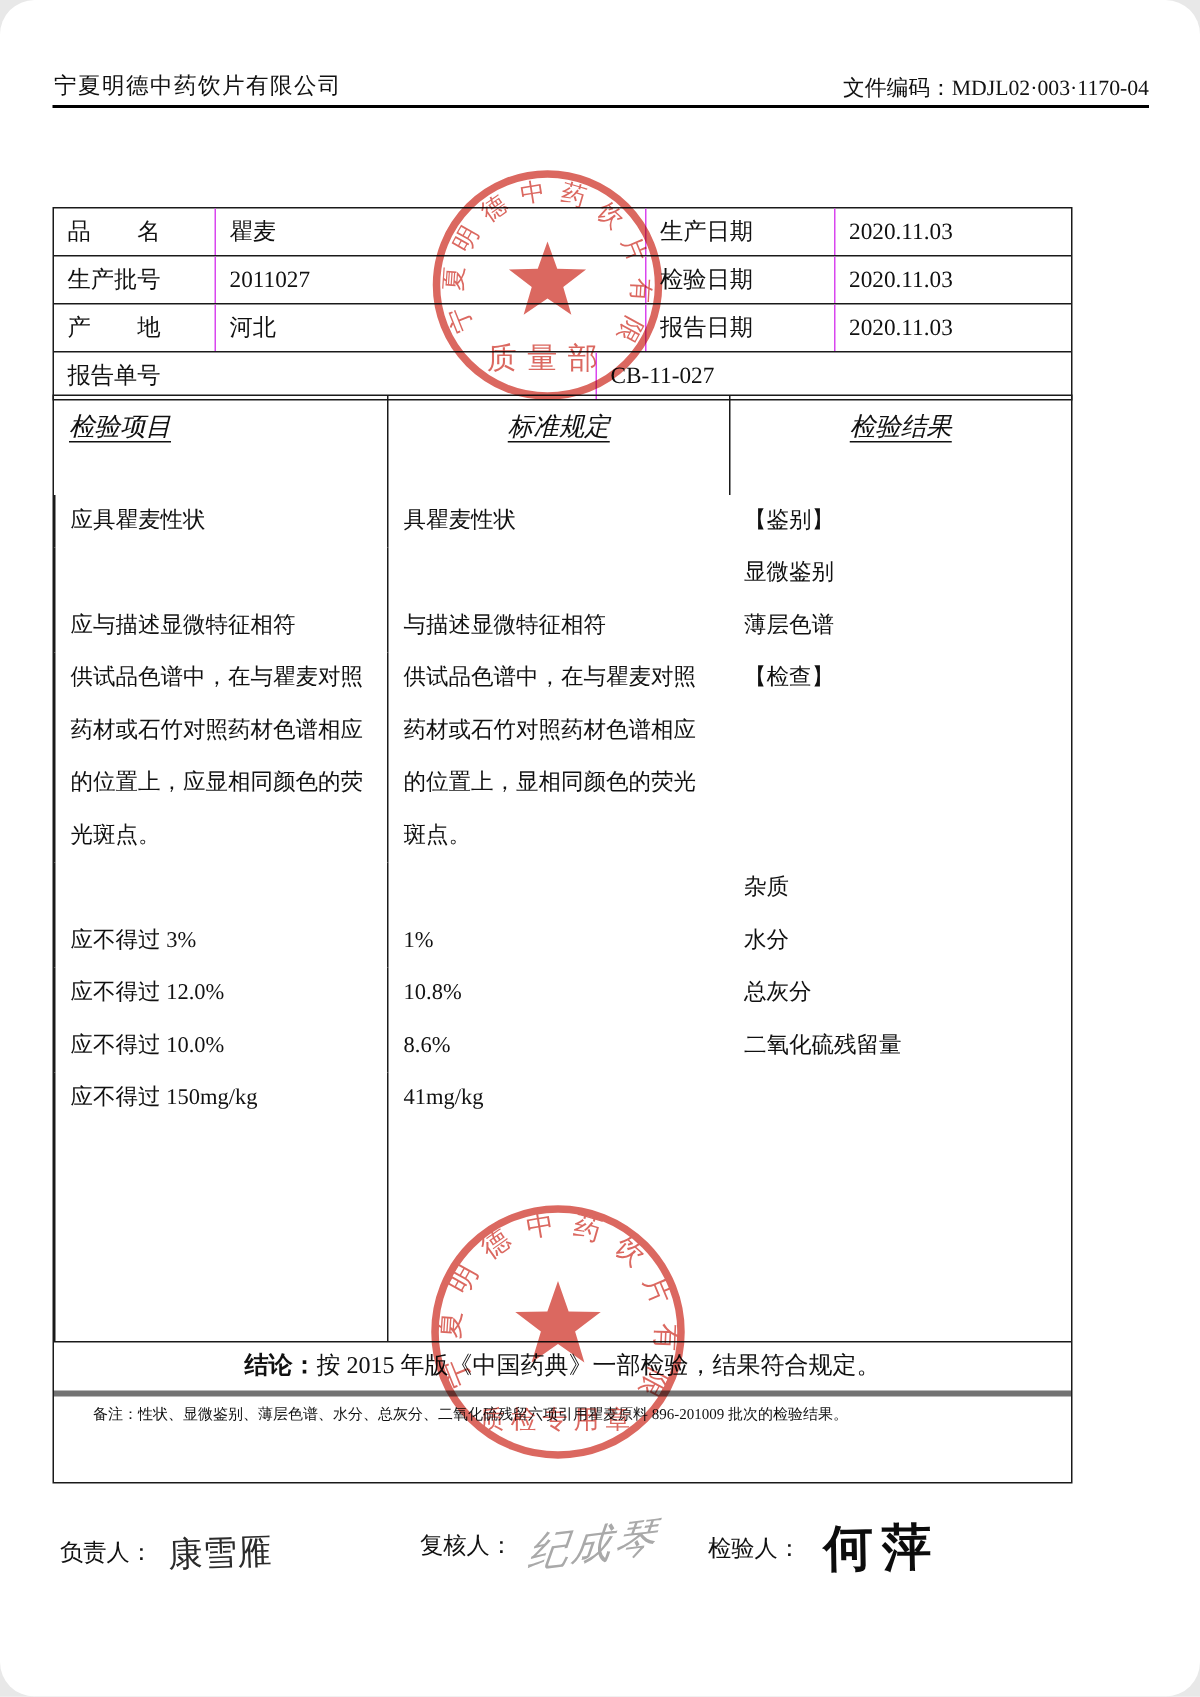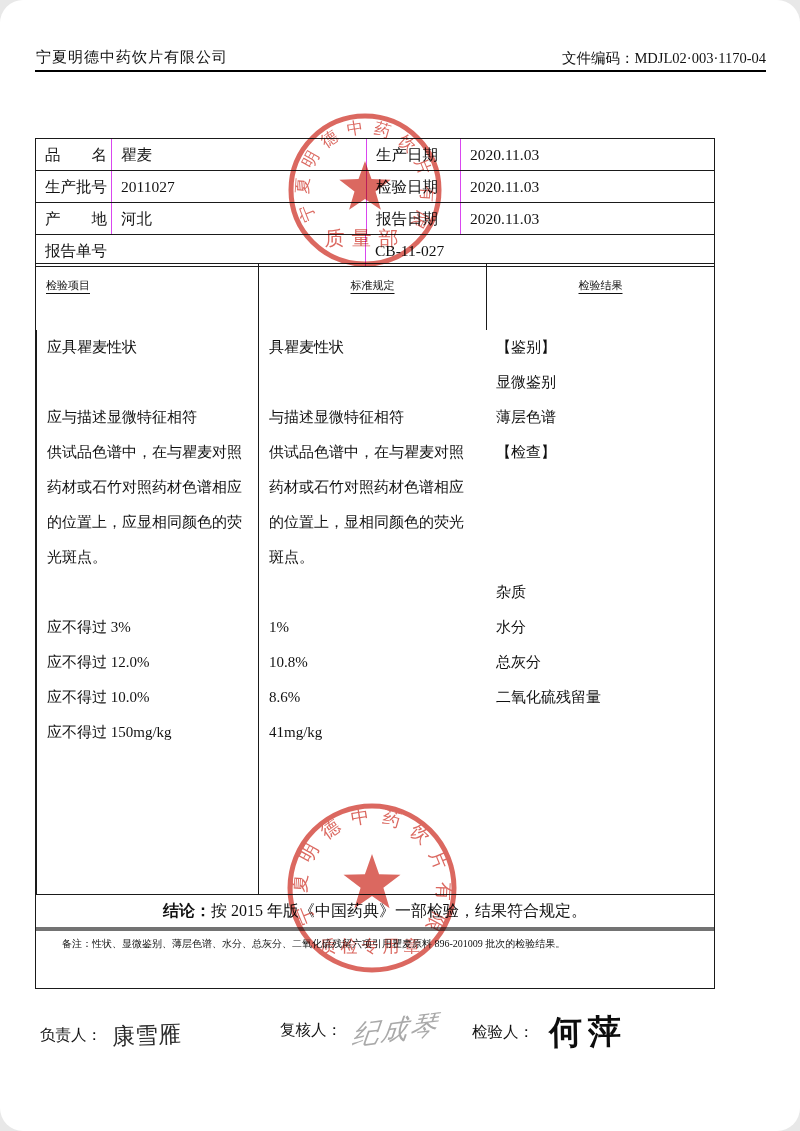--- a/index.html
+++ b/index.html
@@ -8,34 +8,34 @@
     font-family:"Liberation Serif","DejaVu Serif",serif;color:#111;overflow:hidden;border-radius:23px;
   }
   
   .hdr-left{position:absolute;left:36px;top:48px;font-size:15px;letter-spacing:1px;}
   .hdr-right{position:absolute;right:34px;top:49px;font-size:14.5px;}
   .hdr-rule{position:absolute;left:35px;top:70px;width:731px;height:2px;background:#000;}
   .title{position:absolute;left:0;top:82px;width:800px;text-align:center;
          font-size:31px;font-weight:bold;letter-spacing:4px;}
   
   .info-table{position:absolute;left:35px;top:138px;width:678px;border:1px solid #1a1a1a;background:transparent;}
-  .info-row{display:grid;grid-template-columns:75px 255px 94px 1fr;height:31px;line-height:31px;font-size:15.5px;}
+  .info-row{display:grid;grid-template-columns:75px 255px 94px 1fr;height:31px;line-height:31px;font-size:15.5px;gap:32px;}
   .info-row + .info-row{border-top:1px solid #1a1a1a;}
   .info-row .cell{padding:0 0 0 9px;white-space:nowrap;overflow:hidden;}
   .info-row .cell + .cell{border-left:1px solid #d946ef;}
   .info-row.last{grid-template-columns:329px 1fr;}
   
   .result-wrap{position:absolute;left:35px;top:263px;width:678px;height:724px;border:1px solid #1a1a1a;}
   .result-grid{display:grid;width:100%;height:630px;
     grid-template-columns:222px 228px 1fr;
     grid-template-rows:42px 24px repeat(9,auto) 1fr;
     font-size:15px;}
   .rg-cell{line-height:35px;padding:0 10px;}
   .rg-cell.c2,.rg-cell.c3{border-left:1px solid #1a1a1a;}
-  .rg-head{line-height:42px;font-size:11px;}
+  .rg-head{line-height:42px;font-size:17px;font-style:italic;}
   .rg-head span{text-decoration:underline;text-underline-offset:4px;}
   .rg-head.c1{padding-left:10px;}
   .rg-head.c2,.rg-head.c3{text-align:center;}
   .concl-row{height:32px;line-height:32px;border-top:1px solid #1a1a1a;text-align:center;font-size:16px;}
   .concl-row b{font-weight:bold;}
   .remark-row{height:61px;border-top:4px solid #737373;font-size:10px;line-height:24px;
               padding:1px 3px 0 3px;text-indent:2.3em;}
   
   .sig-band{position:absolute;left:35px;top:1002px;width:700px;height:64px;}
   .sig-group{position:absolute;display:flex;align-items:center;gap:10px;}

